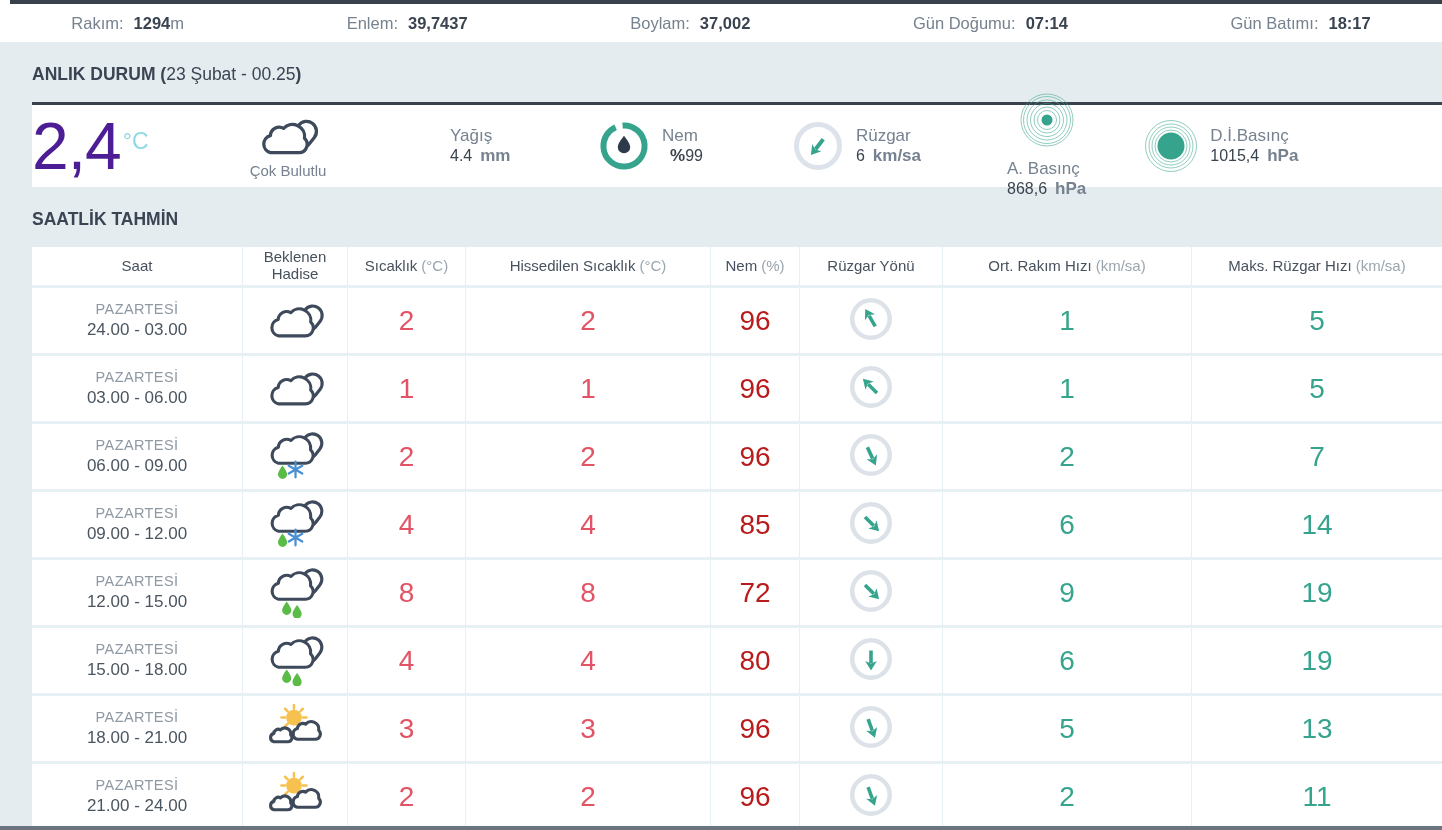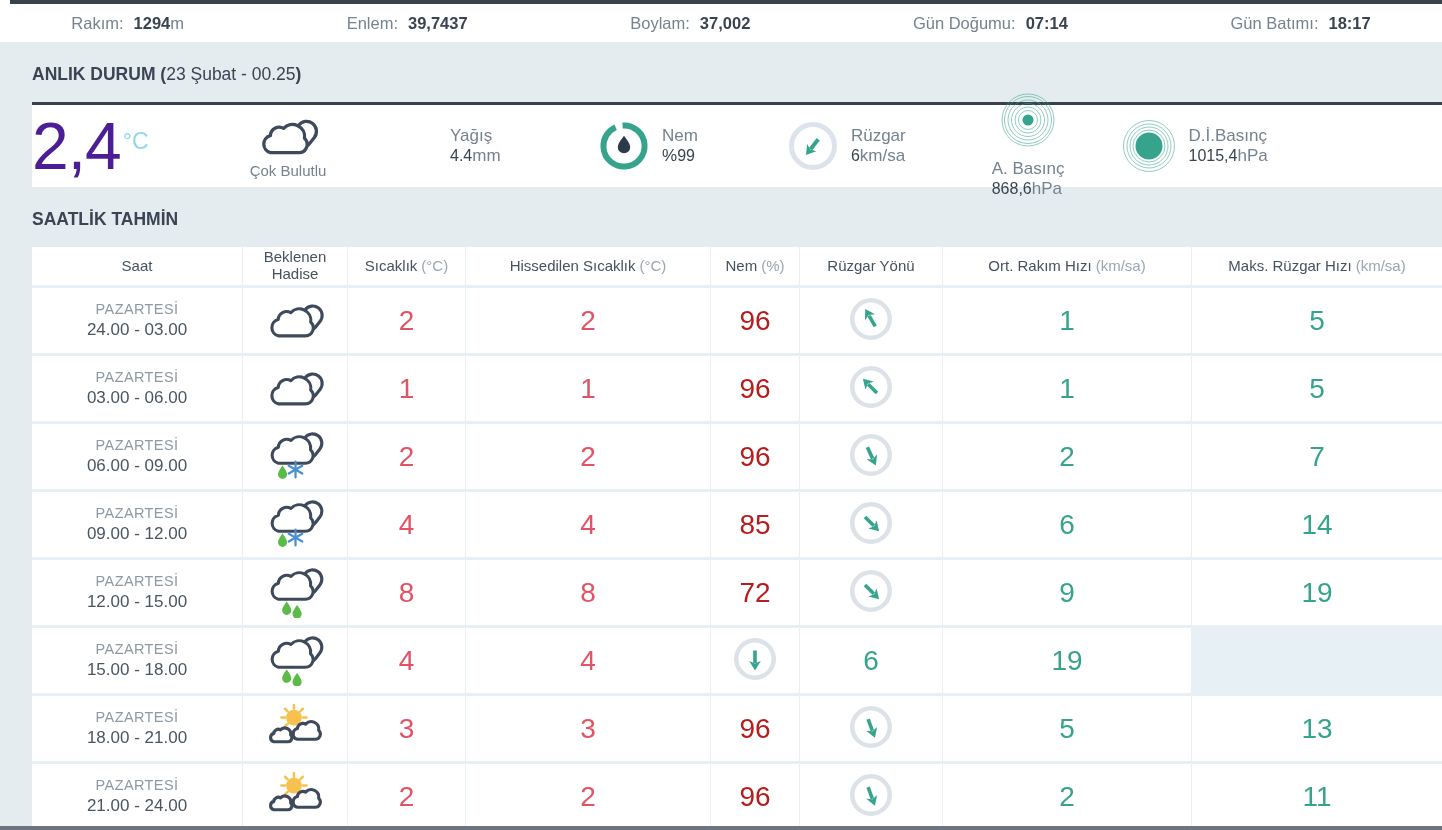--- a/index.html
+++ b/index.html
@@ -21,21 +21,21 @@
   
   .current-card{background:#fff;border-top:3px solid #39414d;height:82px;display:flex;align-items:center;}
   .cur-temp{width:172px;white-space:nowrap;}
   .temp-val{font-size:66px;color:#4c1d95;letter-spacing:-1px;}
   .temp-unit{font-size:23px;color:#8ed9e7;position:relative;top:-20px;left:2px;}
   .cur-cond{width:168px;display:flex;flex-direction:column;align-items:center;}
   .cond-label{font-size:15px;color:#76828f;margin-top:1px;}
   .cur-precip{margin-left:78px;width:118px;line-height:1.2;}
   .m-label{font-size:17px;color:#76828f;line-height:1.2;}
   .m-value{font-size:16px;font-weight:normal;color:#3a4450;}
-  .m-unit,.m-prefix{font-size:17px;color:#76828f;font-weight:normal;}
+  .m-unit,.m-prefix{font-size:17px;color:#76828f;font-weight:bold;margin-left:8px;}
   .m-prefix{color:#3a4450;}
   .metric{display:flex;align-items:center;gap:12px;}
   .metric .icon-wrap{display:flex;align-items:center;}
   .mm-hum{margin-left:30px;}
   .mm-wind{margin-left:89px;}
   .mm-press{margin-left:86px;flex-direction:column;}
   .mm-sea{margin-left:58px;}
   
   .hourly-table{background:#e7f0f5;}
   .h-row,.t-row{display:grid;grid-template-columns:210px 104px 117px 244px 88px 142px 248px 1fr;gap:1px;margin-bottom:3px;}
@@ -362,20 +362,21 @@
                 <g transform="translate(1 1)">
                   <rect x="33" y="4" width="18" height="25" rx="9" transform="rotate(38 42 16)" fill="#fff" stroke="#3e4a5b" stroke-width="3"></rect>
                   <path d="M11 33 H37 A7.5 7.5 0 0 0 42 20 A11 11 0 0 0 23 11 A8 8 0 0 0 11 17.5 A8 8 0 0 0 11 33 Z" fill="#fff" stroke="#3e4a5b" stroke-width="3" stroke-linejoin="round" stroke-linecap="round"></path>
                 </g>
                 <path d="M20 36 C22.9 40.1 24.4 42.3 24.4 44.6 A4.4 4.4 0 1 1 15.6 44.6 C15.6 42.3 17.1 40.1 20 36 Z" fill="#5abb47"></path>
                 <path d="M30 39.5 C32.9 43.6 34.4 45.8 34.4 48.1 A4.4 4.4 0 1 1 25.6 48.1 C25.6 45.8 27.1 43.6 30 39.5 Z" fill="#5abb47"></path>
               </svg></span>
           </div>
           <div class="t-cell val red">4</div>
           <div class="t-cell val red">4</div>
+          <div class="t-cell val purple">80</div>
           <div class="t-cell">
             <span><svg width="46" height="46" viewBox="0 0 46 46">
                 <circle cx="23" cy="23" r="18.75" fill="#fff" stroke="#dce2e8" stroke-width="4.5"></circle>
                 <g transform="rotate(180 23 23)">
                   <line x1="23" y1="31.5" x2="23" y2="19" stroke="#36a48d" stroke-width="3.6"></line>
                   <path d="M23 11.5 L17.2 21 L23 18.4 L28.8 21 Z" fill="#36a48d"></path>
                 </g>
               </svg></span>
           </div>
           <div class="t-cell val teal">6</div>

